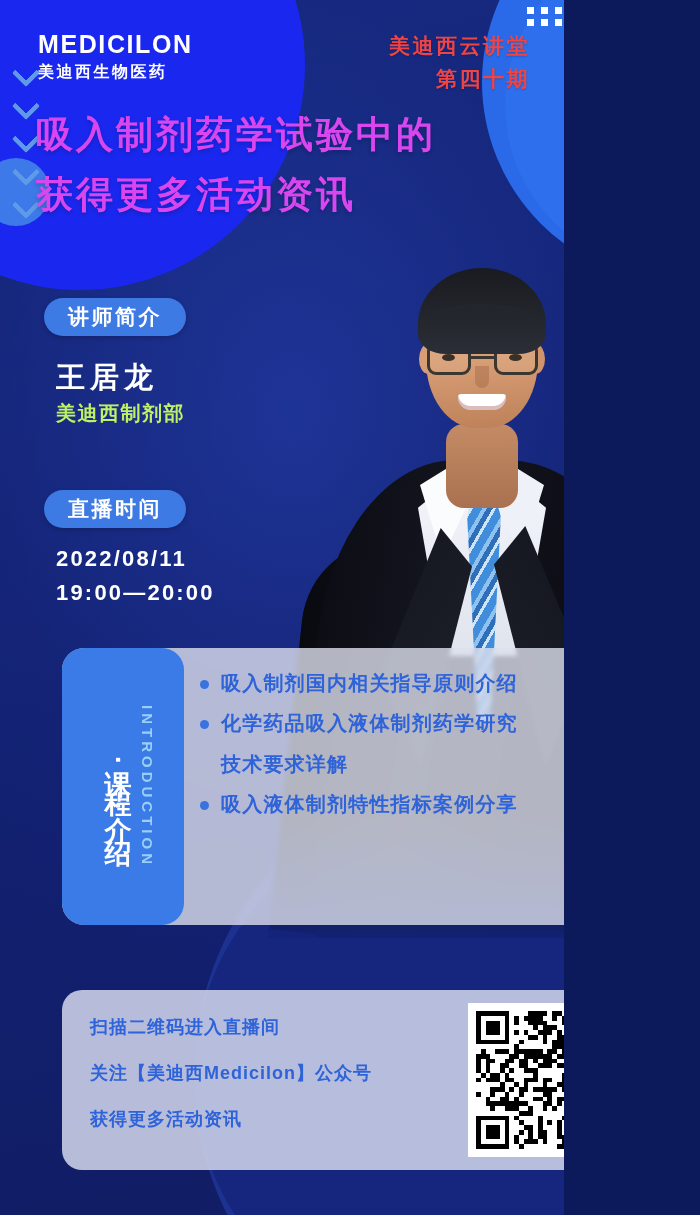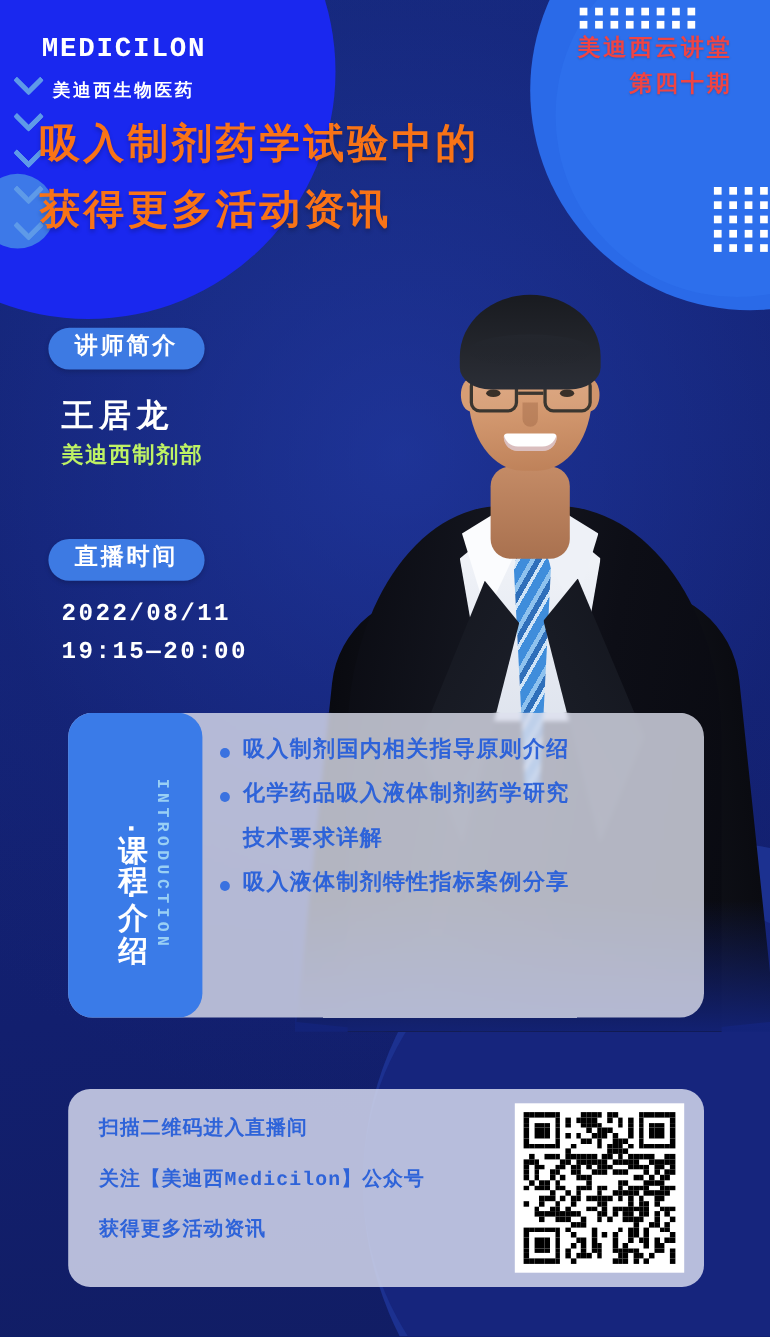--- a/index.html
+++ b/index.html
@@ -1,22 +1,22 @@
 <!DOCTYPE html>
 <html><head>
 <meta charset="utf-8">
 <style>
   html,body{margin:0;padding:0;background:#0c1a5c;}
   *{box-sizing:border-box;}
   .poster{
     position:relative;
-    width:700px;height:1215px;
+    width:564px;height:1215px;
     overflow:hidden;
     background:#13237a;
-    font-family:Liberation Mono, monospace;
+    font-family:Liberation Sans, sans-serif;
   }
   
   .bg-base{
     position:absolute;inset:0;
     background:
       linear-gradient(170deg,#16297f 0%,#142478 38%,#121f6e 70%,#111d63 100%);
   }
   .bg-vignette{
     position:absolute;inset:0;
     background:radial-gradient(115% 70% at 52% 34%, rgba(38,64,175,.55) 0%, rgba(26,44,132,.15) 48%, rgba(10,20,80,0) 72%);
@@ -91,34 +91,34 @@
   }
   #dotgrid-right span{width:7px;height:7px;}
   
   .logo{position:absolute;left:38px;top:32px;z-index:8;}
   .logo-en{
     color:#ffffff;font-size:25px;font-weight:bold;letter-spacing:1.6px;
     line-height:1;
   }
   .logo-cn{
     color:#ffffff;font-size:16px;font-weight:bold;letter-spacing:2.5px;
-    margin-top:15px;text-align:center;
+    margin-top:5px;text-align:left;
   }
   
   .issue{
     position:absolute;right:34px;top:30px;z-index:9;
     text-align:right;color:#ef4444;
   }
   .issue-line{
     font-size:21px;font-weight:bold;letter-spacing:2.5px;line-height:1.55;
     text-shadow:0 1px 2px rgba(0,0,0,.18);
   }
   
   .title{
-    position:absolute;left:36px;top:105px;z-index:9;color:#f97316;
+    position:absolute;left:36px;top:105px;z-index:9;color:#d946ef;
   }
   .title-line{
     font-size:37px;font-weight:bold;letter-spacing:3px;line-height:1.62;
     white-space:nowrap;
     text-shadow:0 2px 4px rgba(0,0,0,.22);
   }
   
   .photo{
     position:absolute;left:268px;top:238px;width:432px;height:700px;
     z-index:4;overflow:hidden;
@@ -423,21 +423,21 @@
     <div class="title-line">吸入制剂药学试验中的</div>
     <div class="title-line">获得更多活动资讯</div>
   </div>
 
   <div class="pill" id="badge-speaker">讲师简介</div>
   <div class="sp-name">王居龙</div>
   <div class="sp-dept">美迪西制剂部</div>
 
   <div class="pill" id="badge-time">直播时间</div>
   <div class="time-date">2022/08/11</div>
-  <div class="time-range">19:15—20:00</div>
+  <div class="time-range">19:00—20:00</div>
 
   <div class="course">
     <div class="course-tab">
       <div class="course-tab-inner">
         <div class="course-tab-cn">课·程·介·绍</div>
         <div class="course-tab-en">INTRODUCTION</div>
       </div>
     </div>
     <div class="course-list" id="course-list">
         <div class="c-item">

